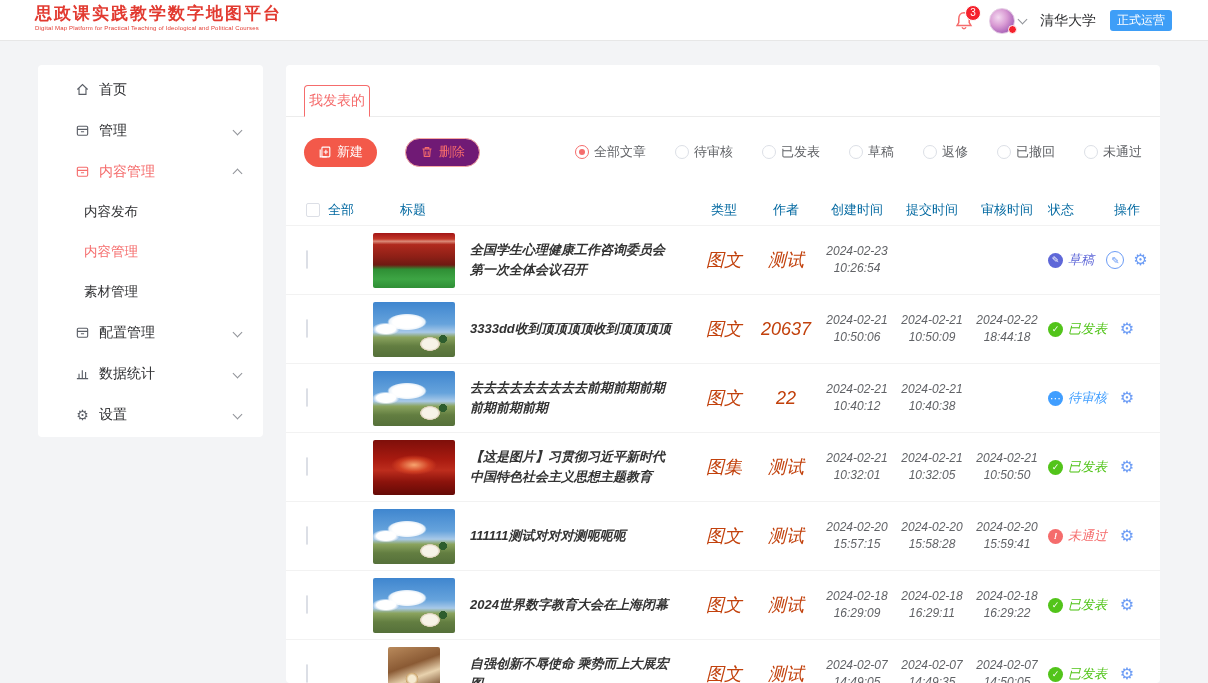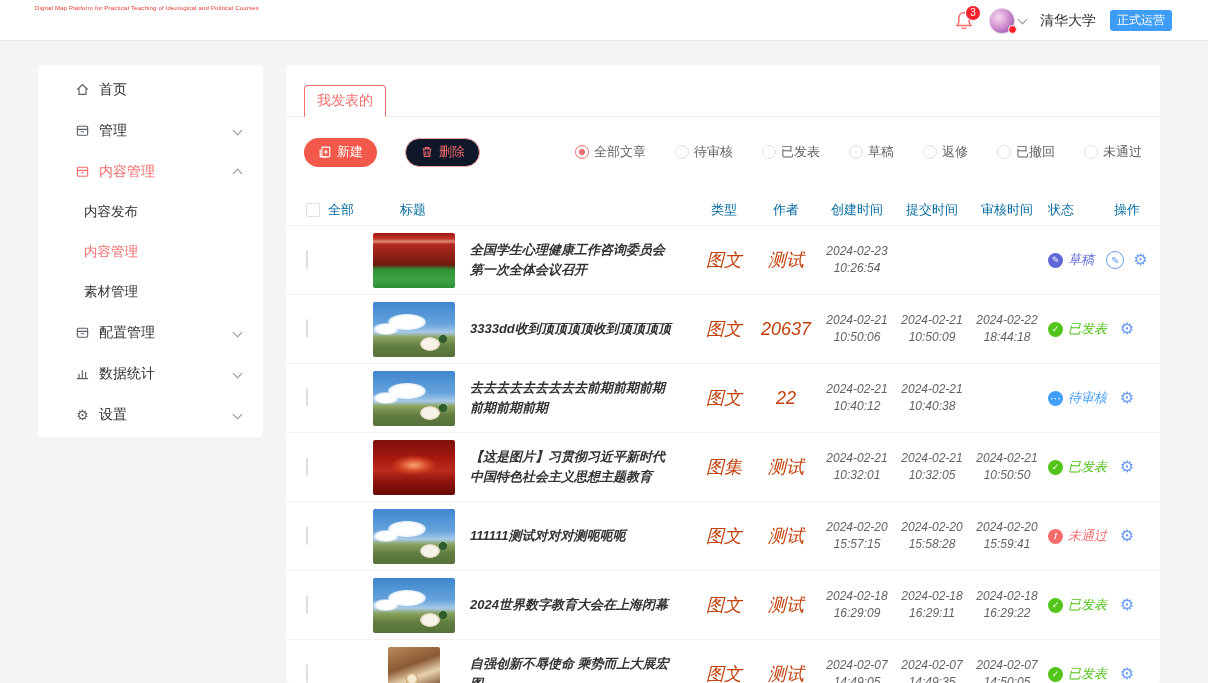--- a/index.html
+++ b/index.html
@@ -53,21 +53,21 @@
   .side-sub { height:40px; display:flex; align-items:center; padding-left:46px; font-size:13.5px; color:#303133; cursor:pointer; }
   .side-sub.active { color:#f56c6c; }
 
   
   .main {
     position:absolute; left:286px; top:65px; width:874px; height:618px;
     background:#fff; border-radius:4px; overflow:hidden;
   }
   .tabbar { position:relative; padding:20px 18px 0 18px; border-bottom:1px solid #ececec; display:flex; }
   .tab {
-    height:32px; padding:0 12px; display:flex; align-items:center; justify-content:center;
+    height:32px; padding:0 4px; display:flex; align-items:center; justify-content:center;
     border:1px solid #f56c6c; border-bottom:1px solid #fff; border-radius:4px 4px 0 0;
     color:#f56c6c; font-size:14px; background:#fff; margin-bottom:-1px; cursor:pointer;
   }
   .searchbox {
     position:absolute; right:18px; top:22px; width:200px; height:28px;
     border:1px solid #dcdfe6; border-radius:4px; background:#fff;
     display:flex; align-items:center; padding:0 8px;
   }
   .searchbox input {
     border:none; outline:none; flex:1; font-size:12px; color:#606266; background:transparent;
@@ -75,21 +75,21 @@
   }
   .searchbox input::placeholder { color:#b8bcc4; }
 
   .toolbar { margin-top:20px; padding:0 18px; height:30px; display:flex; align-items:center; }
   .btn-new {
     height:29px; padding:0 14px; border-radius:15px; background:#f3594a; color:#fff;
     font-size:13px; display:flex; align-items:center; gap:5px; border:none; cursor:pointer;
     font-family:inherit;
   }
   .btn-del {
-    height:29px; padding:0 14px; border-radius:15px; background:#0f172a; color:#f56c6c;
+    height:29px; padding:0 14px; border-radius:15px; background:#701a75; color:#f56c6c;
     font-size:13px; display:flex; align-items:center; gap:5px; border:1px solid #f7a9a3; cursor:pointer;
     margin-left:28px; font-family:inherit;
   }
   .filters { margin-left:auto; display:flex; align-items:center; gap:29px;text-align:center; }
   .radio-item { display:flex; align-items:center; gap:5px; cursor:pointer; font-size:13px; color:#606266; }
   .radio-dot { width:14px; height:14px; border-radius:50%; border:1px solid #dcdfe6; background:#fff; flex:none; position:relative; }
   .radio-item.checked .radio-dot { border-color:#f56c6c; }
   .radio-item.checked .radio-dot::after {
     content:""; position:absolute; left:3px; top:3px; width:6px; height:6px; border-radius:50%; background:#f56c6c;
   }
@@ -150,20 +150,21 @@
     width:18px; height:18px; border:1px solid #6c9cf5; border-radius:50%; color:#6c9cf5;
     display:flex; align-items:center; justify-content:center; font-size:10px; cursor:pointer; flex:none;
   }
   .act-gear { color:#6c9cf5; font-size:16px; cursor:pointer; line-height:1; }
 </style>
 </head>
 <body>
 
 <header class="app-header">
   <div class="brand">
+    <div class="brand-title">思政课实践教学数字地图平台</div>
     <div class="brand-sub">Digital Map Platform for Practical Teaching of Ideological and Political Courses</div>
   </div>
   <div class="header-right">
     <div class="bell-wrap">
       <svg width="22" height="24" viewBox="0 0 16 16">
         <path d="M8 2 C5.6 2 4.2 3.9 4.2 6.3 V9.2 L3 11.2 H13 L11.8 9.2 V6.3 C11.8 3.9 10.4 2 8 2 Z" fill="none" stroke="#f56c6c" stroke-width="1.1"></path>
         <path d="M6.6 12.6 a1.5 1.5 0 0 0 2.8 0" fill="none" stroke="#f56c6c" stroke-width="1.1"></path>
       </svg>
       <span class="bell-badge">3</span>
     </div>

